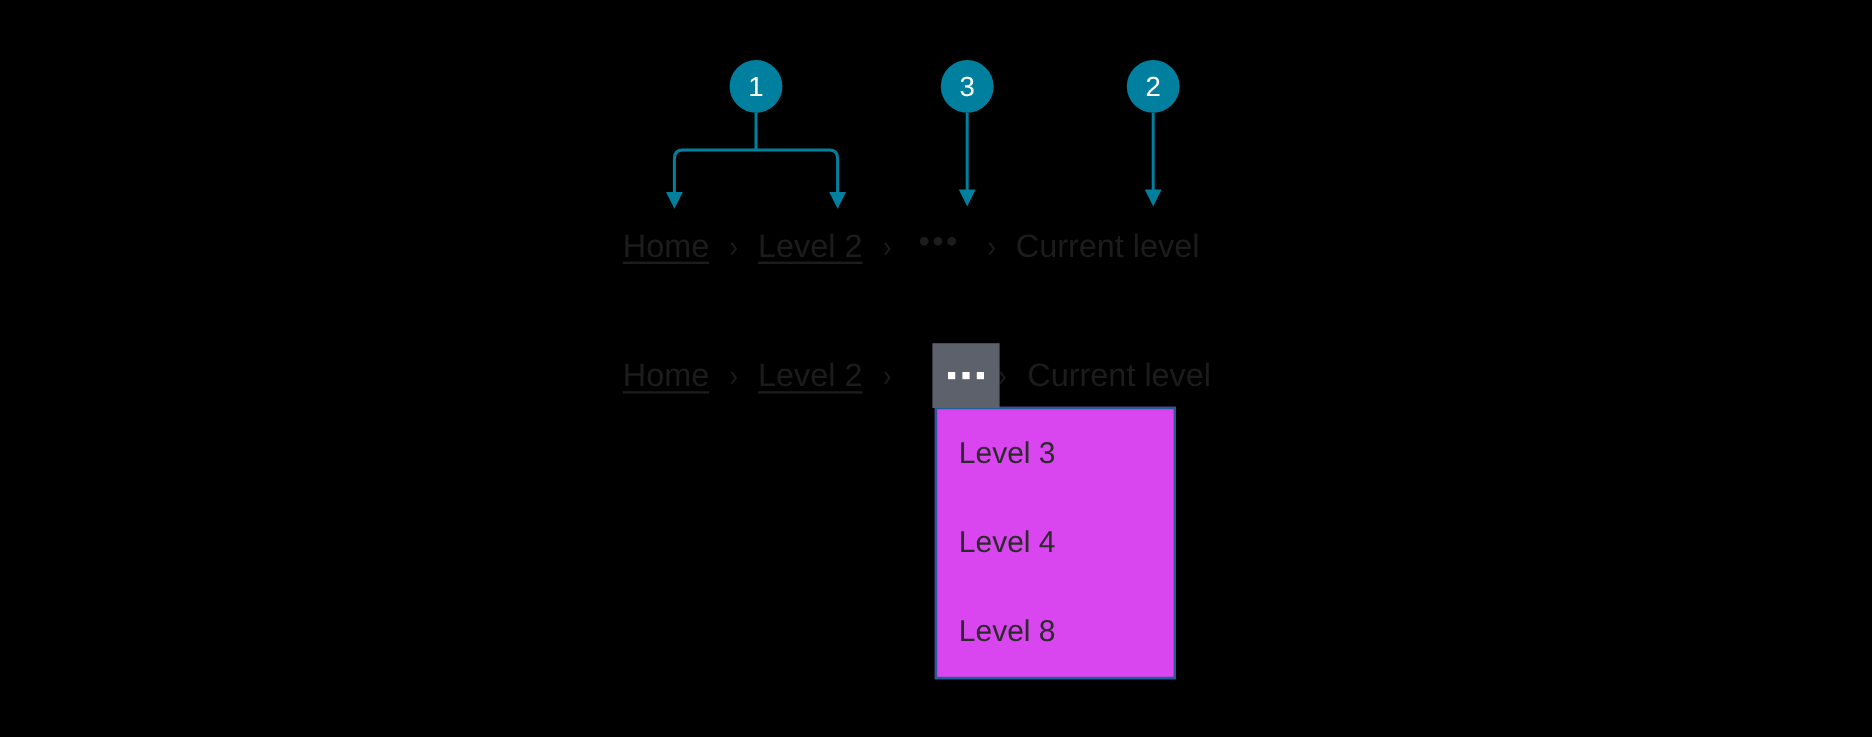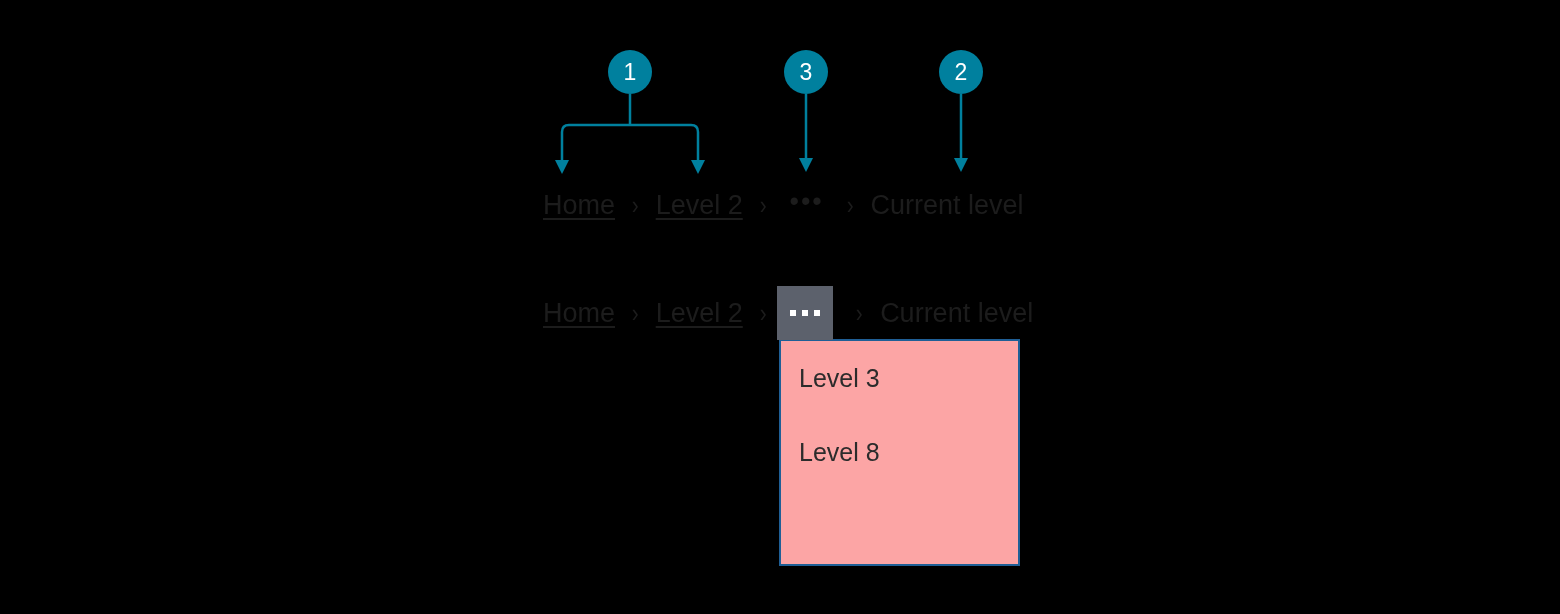--- a/index.html
+++ b/index.html
@@ -47,21 +47,21 @@
     top: 0;
     width: 1560px;
     height: 614px;
     z-index: 3;
     pointer-events: none;
   }
 
   
   .bc-row {
     position: absolute;
-    left: 543px;
+    left: 519px;
     display: flex;
     align-items: center;
     height: 42px;
     z-index: 4;
   }
   .bc-row-1 { top: 184px; }
   .bc-row-2 { top: 292px; }
 
   .bc-link {
     font-size: 27px;
@@ -139,23 +139,23 @@
     width: 285px;
     height: 268px;
     background: radial-gradient(closest-side, rgba(0,0,0,0.75), rgba(0,0,0,0));
     filter: blur(9px);
     z-index: 5;
   }
   .dropdown {
     position: absolute;
     left: 779px;
     top: 339px;
-    width: 241px;
+    width: 201px;
     height: 227px;
-    background: #fca5a5;
+    background: #d946ef;
     border: 2px solid #1f5f96;
     box-sizing: border-box;
     z-index: 6;
   }
   .dropdown-item {
     height: 74px;
     display: flex;
     align-items: center;
     padding-left: 18px;
     font-size: 25px;
@@ -211,16 +211,17 @@
     <span class="dots">
       <i></i>
         <i></i>
         <i></i>
     </span>
   </div>
 
   <div class="dropdown-shadow"></div>
   <div class="dropdown">
     <div class="dropdown-item">Level 3</div>
+    <div class="dropdown-item">Level 4</div>
     <div class="dropdown-item">Level 8</div>
   </div>
 
 </div>
 
 </body></html>

